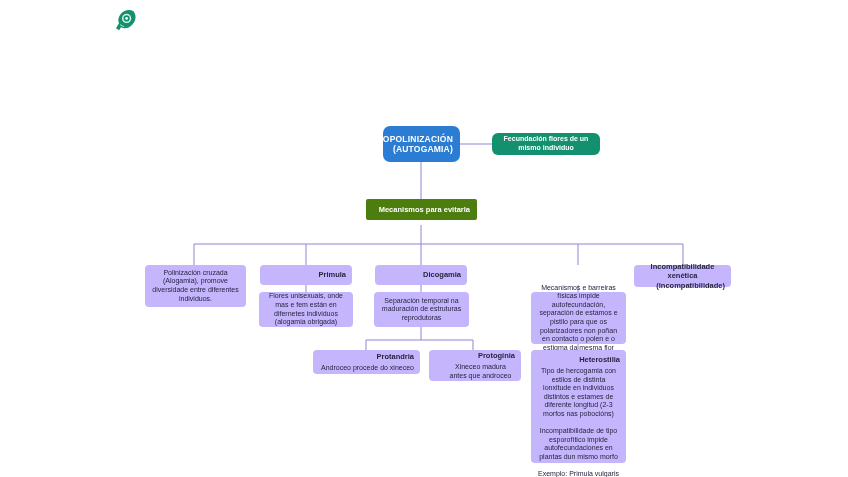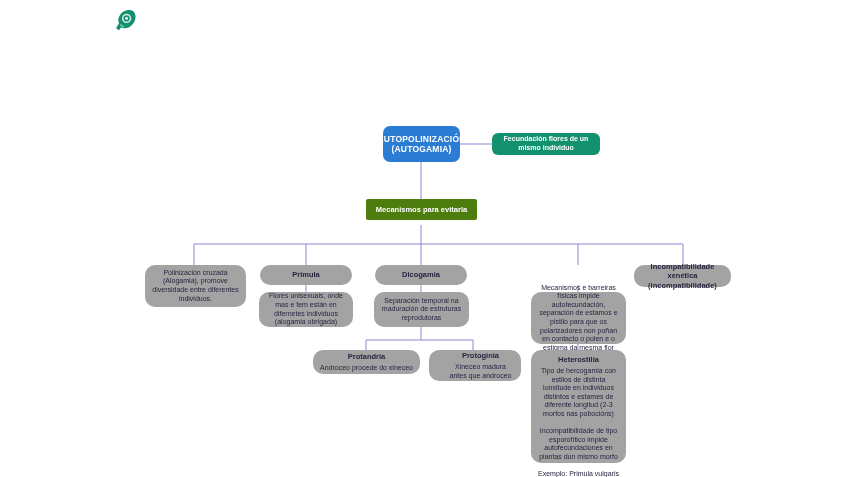--- a/index.html
+++ b/index.html
@@ -27,21 +27,21 @@
     width: 848px;
     height: 477px;
     pointer-events: none;
   }
   .node {
     position: absolute;
     box-sizing: border-box;
     border-radius: 7px;
     display: flex;
     flex-direction: column;
-    align-items: center;
+    align-items: flex-end;
     justify-content: center;
     text-align: center;
     line-height: 1.22;
   }
   .node-root {
     background: #2b7cd3;
     color: #ffffff;
     font-weight: bold;
     font-size: 8.5px;
     letter-spacing: .2px;
@@ -57,25 +57,25 @@
   }
   .node-purple {
     background: #4d7c0f;
     color: #ffffff;
     font-weight: bold;
     font-size: 7.5px;
     padding: 5px 7px;
     border-radius: 2px;
   }
   .node-lav {
-    background: #a3a3a3;
+    background: #c4b5fd;
     color: #27243f;
     font-size: 7px;
     padding: 6px 6px;
-    border-radius: 10px;
+    border-radius: 4px;
   }
   .node-lav .ttl {
     font-weight: bold;
     font-size: 7.5px;
     margin-bottom: 3px;
   }
   .node-lav .ttl.solo {
     margin-bottom: 0;
   }
   .node-lav .body {

